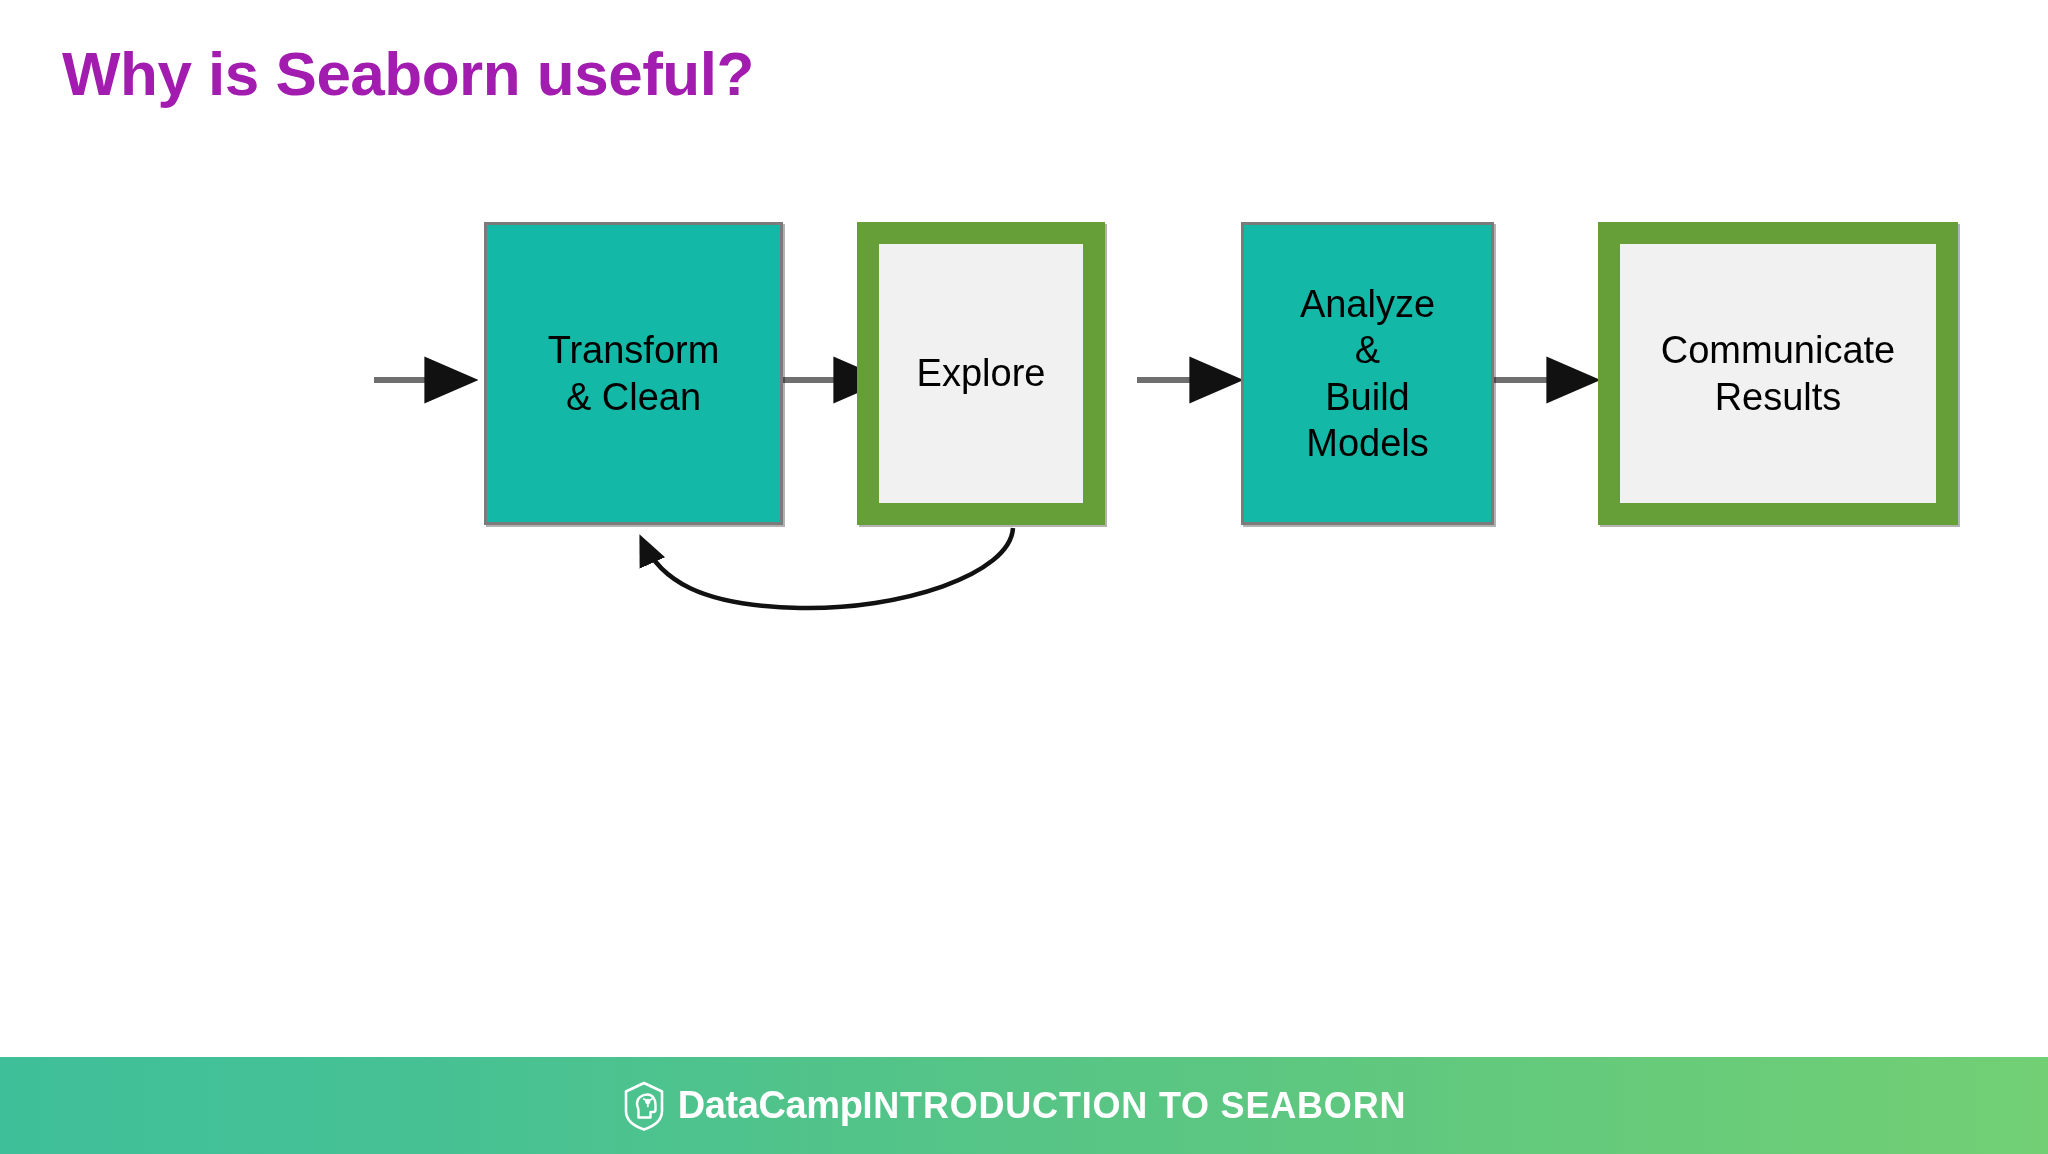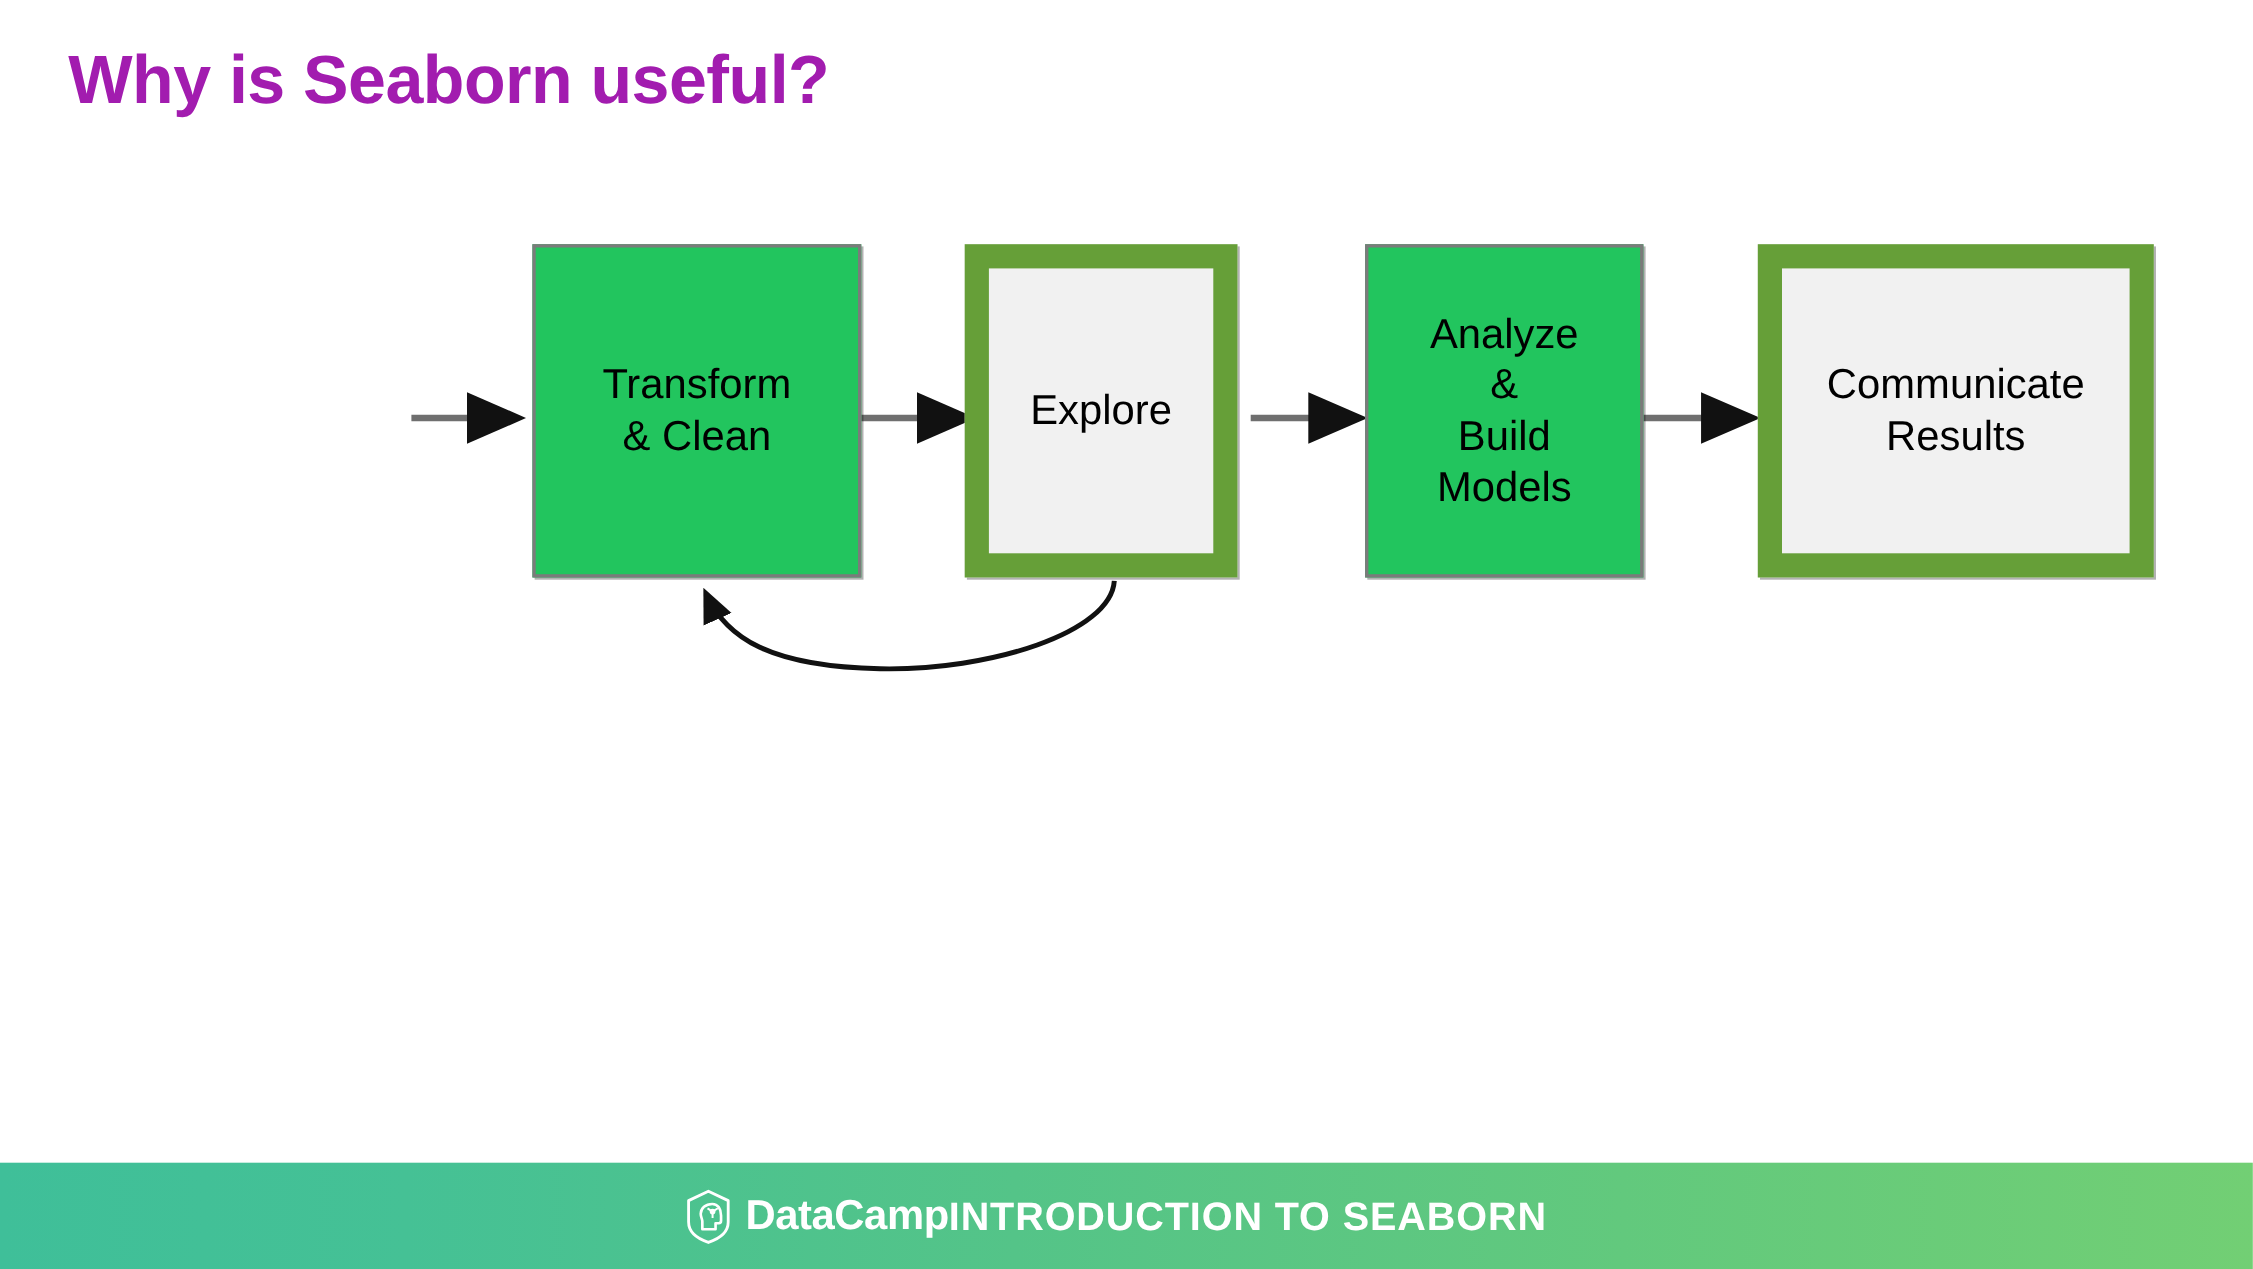--- a/index.html
+++ b/index.html
@@ -44,21 +44,21 @@
     justify-content: center;
     text-align: center;
     line-height: 1.22;
     color: #000000;
     font-size: 38px;
     font-family: "Liberation Sans", sans-serif;
   }
 
   
   .flow-box.plain {
-    background: #22c55e;
+    background: #14b8a6;
     border: 3px solid #7b7b7b;
     box-shadow: 2px 2px 0 rgba(0,0,0,0.30);
   }
 
   
   .flow-box.highlight {
     background: #f1f1f1;
     border: 22px solid #669f38;
     box-shadow: 2px 2px 0 rgba(0,0,0,0.30);
   }
@@ -151,21 +151,21 @@
   </svg>
 
 
   <div class="flow-box plain" style="left:484px; top:222px; width:299px; height:303px;">
     <span class="box-label">
       <span>Transform</span><br>
       <span>&amp; Clean</span>
     </span>
   </div>
 
-  <div class="flow-box highlight" style="left:877px; top:222px; width:248px; height:303px;">
+  <div class="flow-box highlight" style="left:857px; top:222px; width:248px; height:303px;">
     <span class="box-label">
       <span>Explore</span>
     </span>
   </div>
 
   <div class="flow-box plain" style="left:1241px; top:222px; width:253px; height:303px;">
     <span class="box-label">
       <span>Analyze</span><br>
       <span>&amp;</span><br>
       <span>Build</span><br>

